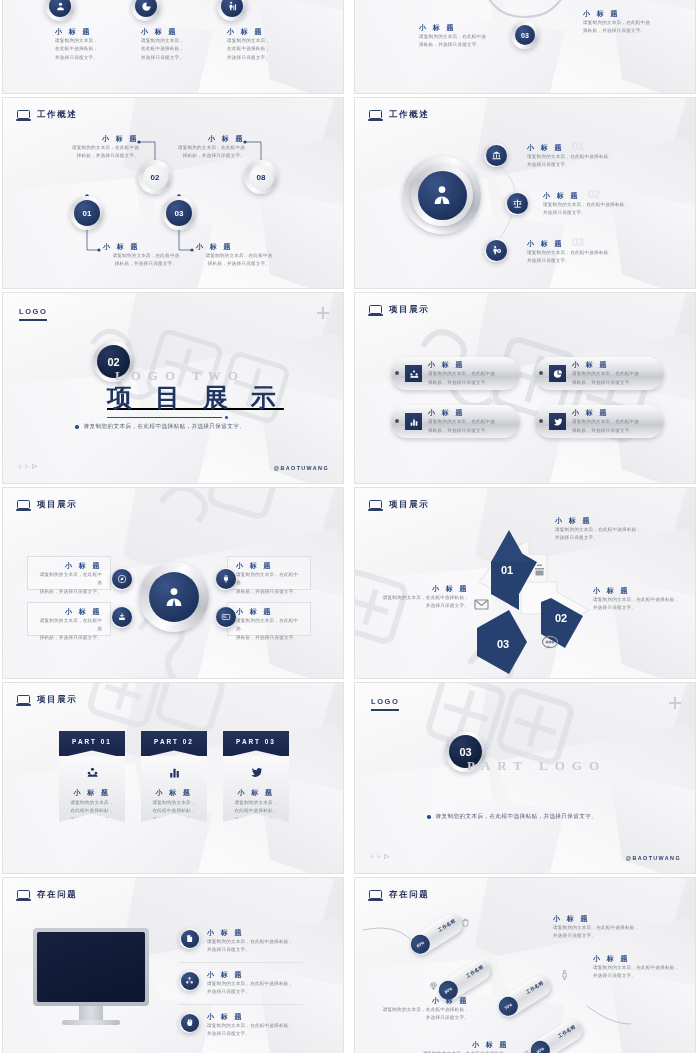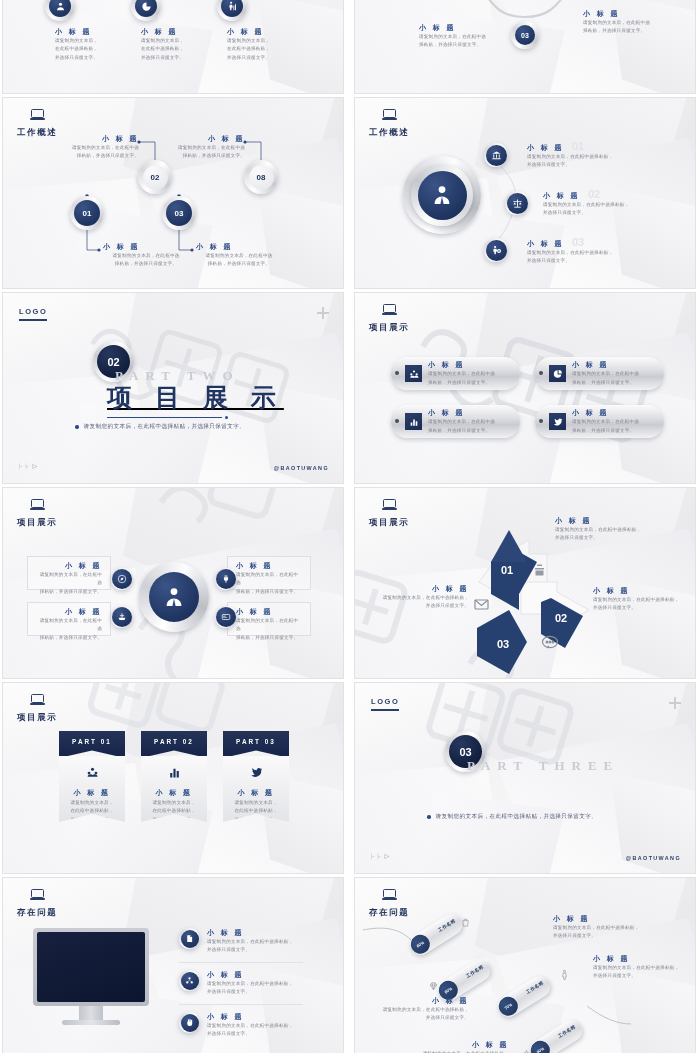--- a/index.html
+++ b/index.html
@@ -45,21 +45,21 @@
        clip-path:polygon(6% 0,100% 16%,84% 100%,0 80%); }
 
   
   .wm{
     position:absolute; left:0; top:0; width:342px; height:192px;
     pointer-events:none; opacity:.5;
   }
   .wm svg{ width:100%; height:100%; }
 
   
-  .hdr{ position:absolute; left:14px; top:11px; display:flex; align-items:center; gap:7px;flex-direction:column; }
+  .hdr{ position:absolute; left:14px; top:11px; display:flex; align-items:center; gap:7px; }
   .hdr .ico{ width:13px; height:11px; position:relative; }
   .hdr .ico .scr{ position:absolute; left:0; top:0; width:13px;height:9px;
         border:1.4px solid #2b3e68; border-radius:1.5px; }
   .hdr .ico .base{ position:absolute; left:-1px; bottom:0; width:15px; height:1.6px;
         background:#2b3e68; border-radius:1px; }
   .hdr .t{ font-size:8.5px; font-weight:bold; color:#26355c; letter-spacing:1.6px; }
 
   
   .sub{ font-size:7px; font-weight:bold; color:#2b4a86; letter-spacing:2.4px; }
   .body{ font-size:4.6px; color:#7c8088; line-height:1.85; letter-spacing:.2px; }
@@ -464,21 +464,21 @@
       <div class="ul"></div>
     </div>
     <div class="plus"></div>
 
     <div class="ring" style="position:absolute;left:90px;top:48px;width:41px;height:41px;
         background:conic-gradient(from 200deg,#ffffff,#cbcdd3,#ffffff,#bdbfc6,#ffffff);">
       <div class="core dark" style="width:33px;height:33px;font-size:11px;">02</div>
     </div>
 
     <div style="position:absolute;left:112px;top:75px;">
-      <div class="ttl-en">PART  TWO</div>
+      <div class="ttl-en">LOGO  TWO</div>
     </div>
     <div style="position:absolute;left:104px;top:88px;text-decoration:underline;">
       <div class="ttl-cn">项 目 展 示</div>
       <div style="display:flex;align-items:center;gap:3px;margin-top:2px;">
         <div class="ttl-rule" style="width:115px;"></div>
           <div class="ttl-dot"></div>
       </div>
     </div>
     <div style="position:absolute;left:72px;top:130px;display:flex;align-items:center;gap:5px;">
       <span class="ttl-dot" style="width:3.5px;height:3.5px;"></span>
@@ -879,21 +879,21 @@
       <div class="ul"></div>
     </div>
     <div class="plus"></div>
 
     <div class="ring" style="position:absolute;left:90px;top:48px;width:41px;height:41px;
         background:conic-gradient(from 200deg,#ffffff,#cbcdd3,#ffffff,#bdbfc6,#ffffff);">
       <div class="core dark" style="width:33px;height:33px;font-size:11px;">03</div>
     </div>
 
     <div style="position:absolute;left:112px;top:75px;">
-      <div class="ttl-en">PART  THREE</div>
+      <div class="ttl-en">PART  LOGO</div>
     </div>
     <div style="position:absolute;left:72px;top:130px;display:flex;align-items:center;gap:5px;">
       <span class="ttl-dot" style="width:3.5px;height:3.5px;"></span>
       <span class="ttl-desc">请复制您的文本后，在此框中选择粘贴，并选择只保留文字。</span>
     </div>
 
     <div class="foot-l">⊦⊦⊳</div>
     <div class="foot-r">@BAOTUWANG</div>
   </div>
 

